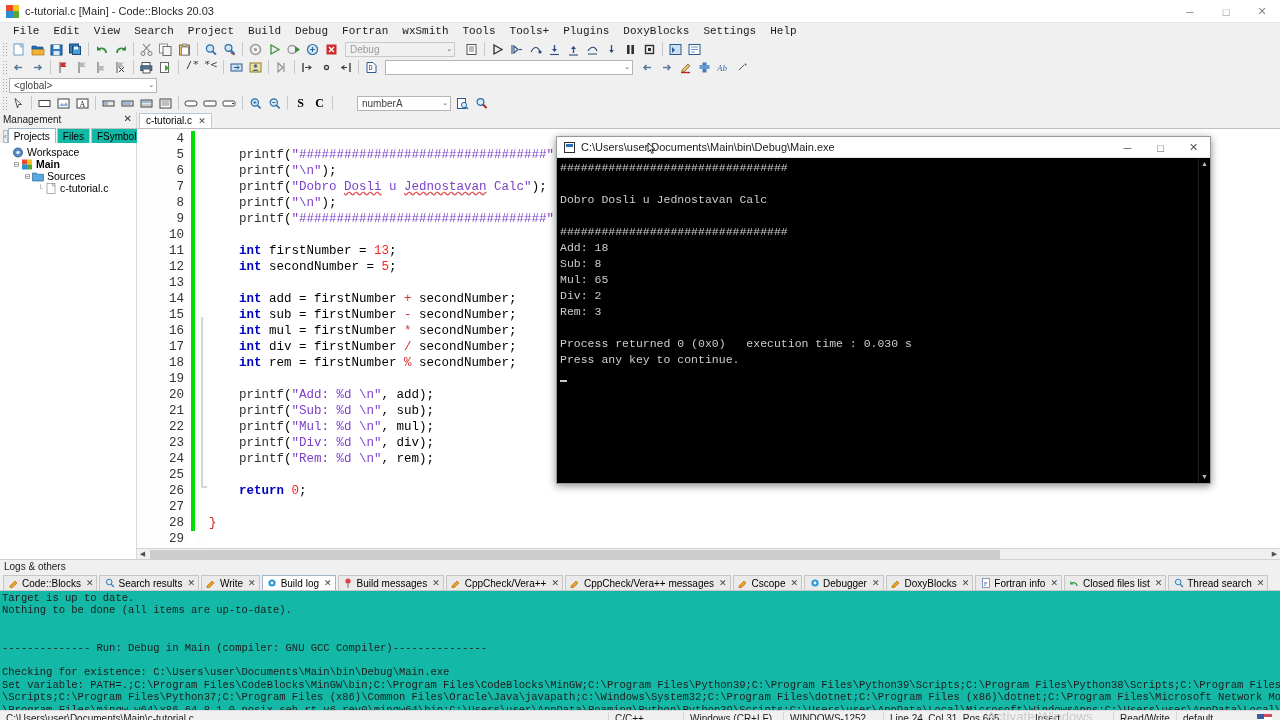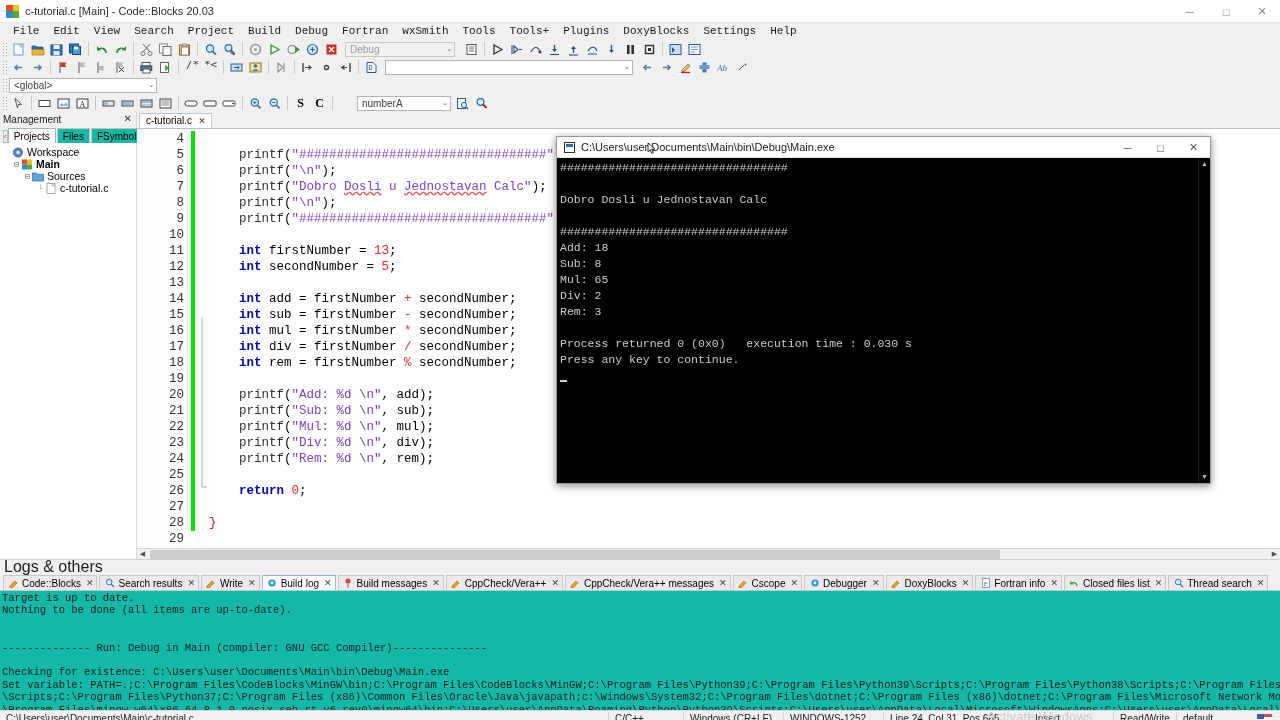--- a/index.html
+++ b/index.html
@@ -120,21 +120,21 @@
   #con-cursor{ display:inline-block; width:7px; height:2px; background:#ccc;
     vertical-align:bottom; margin-bottom:2px; }
   #con-vscroll{ width:12px; background:#000; display:flex; flex-direction:column;
     align-items:center; border-left:1px solid #202020; }
   #con-vscroll .va{ width:12px; height:12px; color:#bbb; font-size:7px;
     text-align:center; line-height:12px; }
   #con-vscroll .vt{ flex:1; }
   
   #logs{ height:151px; background:#f0f0f0; display:flex; flex-direction:column;
     border-top:1px solid #d0d0d0; }
-  #logs-hdr{ height:13px; font-size:16px; padding-left:4px; color:#202020;
+  #logs-hdr{ height:13px; font-size:10px; padding-left:4px; color:#202020;
     display:flex; align-items:center; }
   #logs-tabs{ height:17px; display:flex; align-items:flex-end; padding-left:3px;
     overflow:hidden; }
   #logs-tabs .lt{ display:flex; align-items:center; height:15px; padding:0 3px 0 4px;
     border:1px solid #c6c6c6; border-bottom:none; background:#eaeaea;
     font-size:10px; margin-right:2px; white-space:nowrap; }
   #logs-tabs .lt.active{ background:#fff; border-color:#9fb6c9; }
   #logs-tabs .lt .li{ width:11px; height:11px; margin-right:3px; flex:none;
     display:flex; align-items:center; justify-content:center; }
   #logs-tabs .lt .x{ margin-left:5px; font-size:9px; color:#444; }

